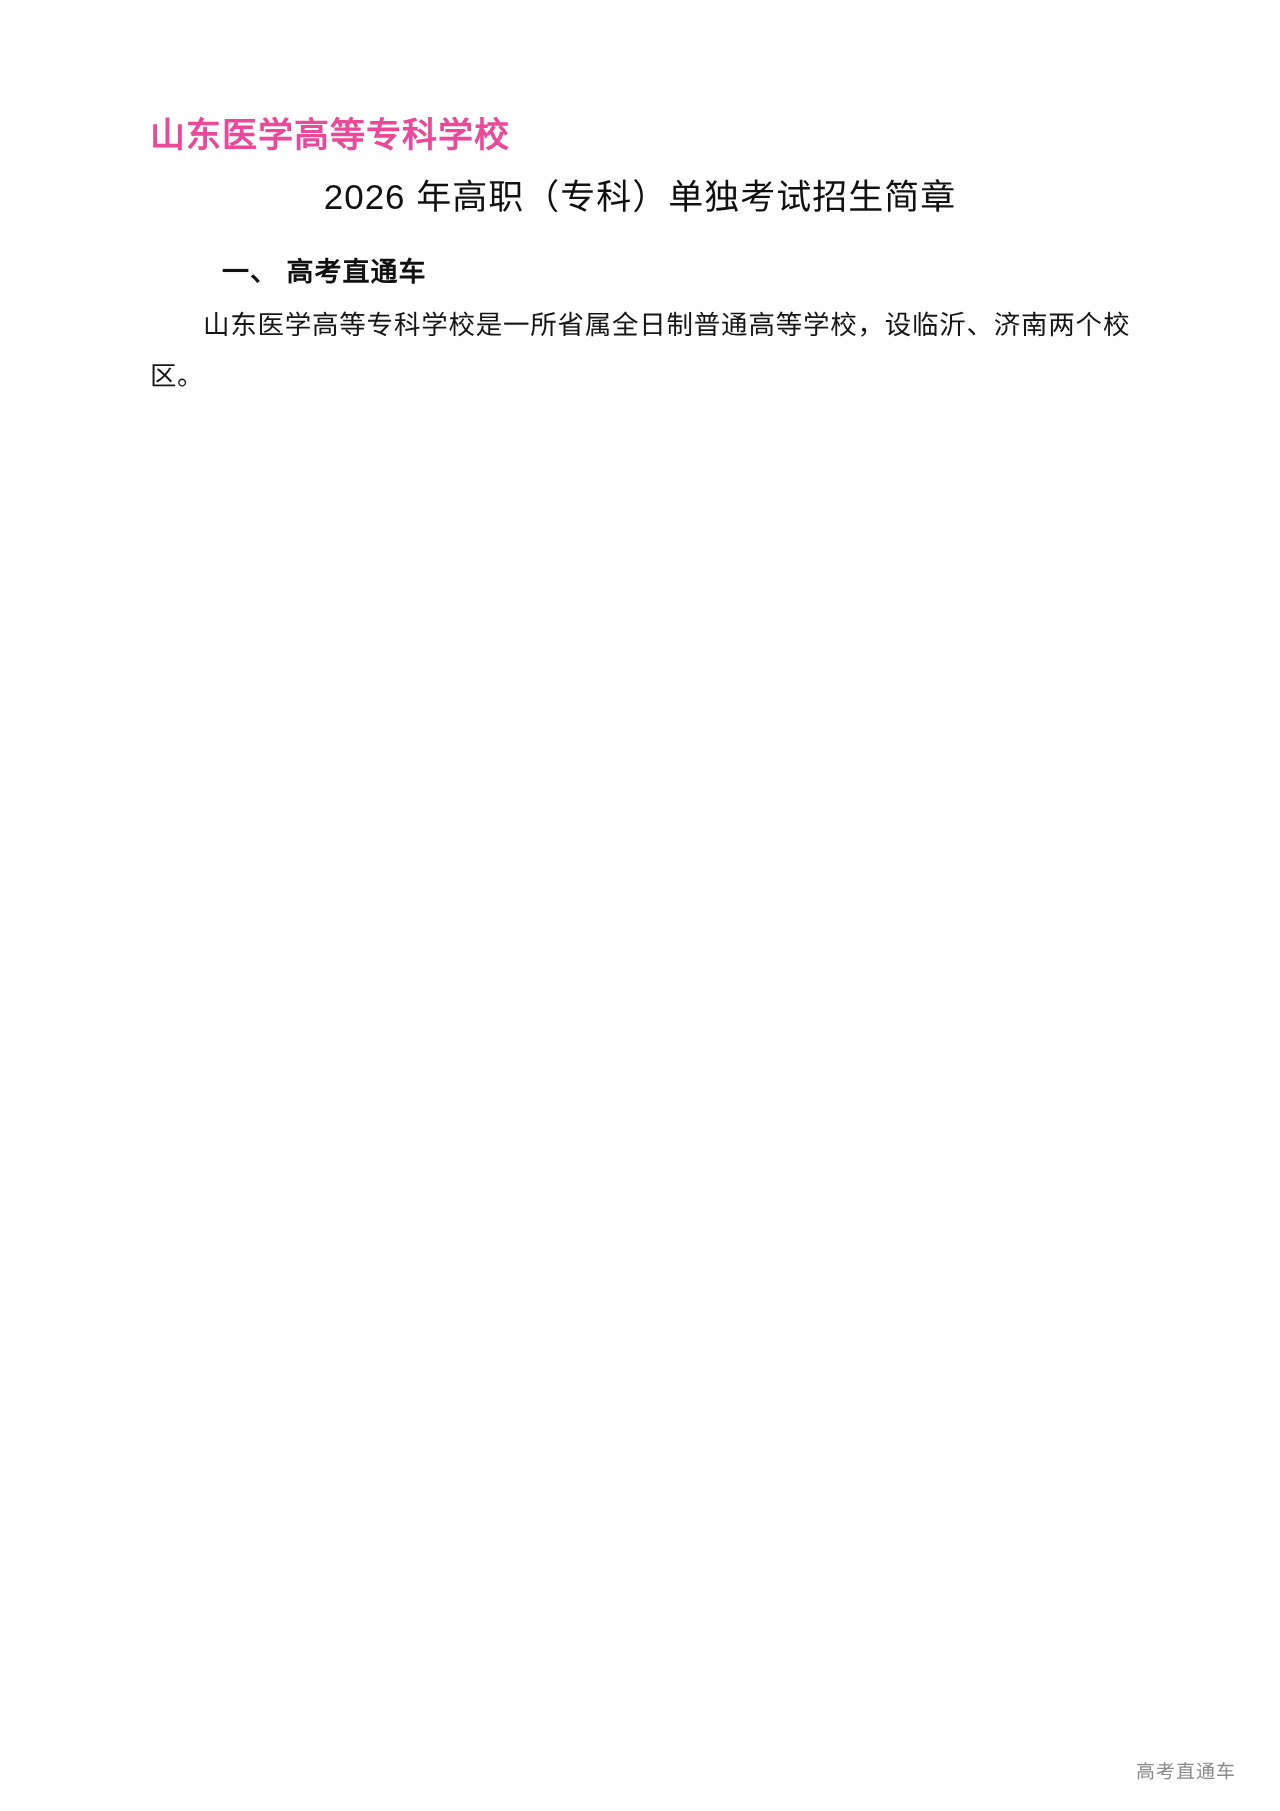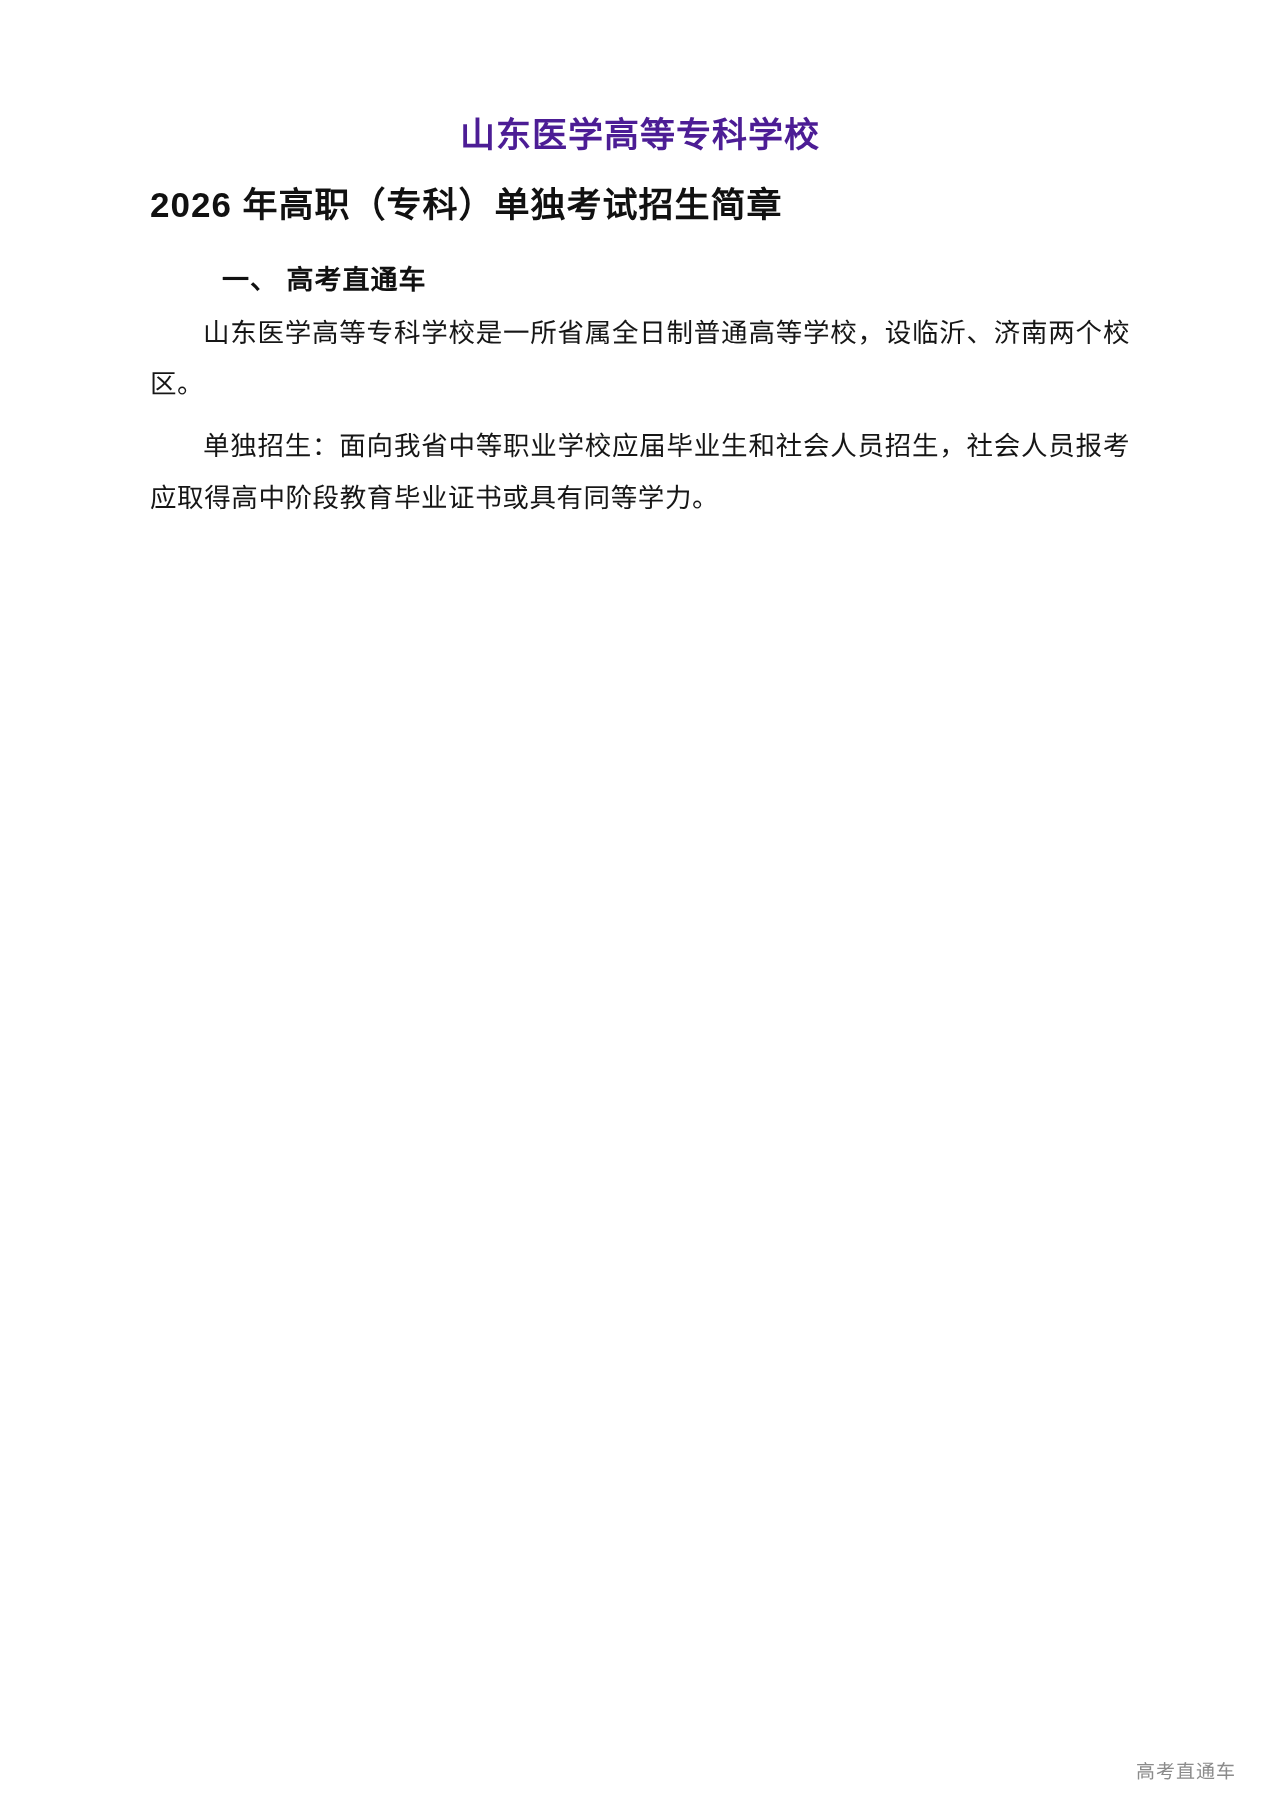--- a/index.html
+++ b/index.html
@@ -18,38 +18,38 @@
   .page {
     position: absolute;
     top: 0;
     left: 0;
     width: 1280px;
     height: 1811px;
     box-sizing: border-box;
     padding: 108px 150px 40px 150px;
   }
   .doc-title {
-    text-align: center;
-    font-family: "Liberation Sans", "DejaVu Sans", sans-serif;
-    font-weight: bold;
-    font-size: 35px;
-    line-height: 1.55;
-    letter-spacing: 1px;
-    color: #4c1d95;
-    margin: 0;
-  }
-  .doc-title-line2 {
     text-align: left;
     font-family: "Liberation Sans", "DejaVu Sans", sans-serif;
     font-weight: bold;
     font-size: 35px;
     line-height: 1.55;
     letter-spacing: 1px;
+    color: #ec4899;
+    margin: 0;
+  }
+  .doc-title-line2 {
+    text-align: center;
+    font-family: "Liberation Sans", "DejaVu Sans", sans-serif;
+    font-weight: normal;
+    font-size: 35px;
+    line-height: 1.55;
+    letter-spacing: 1px;
     color: #111;
-    margin: 16px 0 0 0;
+    margin: 8px 0 0 0;
   }
   .section-heading {
     font-family: "Liberation Sans", "DejaVu Sans", sans-serif;
     font-weight: bold;
     font-size: 27px;
     line-height: 1.6;
     margin: 26px 0 6px 0;
     padding-left: 72px;
     letter-spacing: 1px;
     color: #111;
@@ -87,19 +87,18 @@
 <body>
 
 <div class="page">
 
   <h1 class="doc-title">山东医学高等专科学校</h1>
   <h1 class="doc-title-line2">2026 年高职（专科）单独考试招生简章</h1>
 
   <h2 class="section-heading">一、 高考直通车</h2>
   <p class="para block">山东医学高等专科学校是一所省属全日制普通高等学校，设临沂、济南两个校区。</p>
 
-  <p class="para block">单独招生：面向我省中等职业学校应届毕业生和社会人员招生，社会人员报考应取得高中阶段教育毕业证书或具有同等学力。</p>
 
   <div class="spacer-lg"></div>
 
 
   <div class="watermark">高考直通车</div>
 </div>
 
 </body></html>

